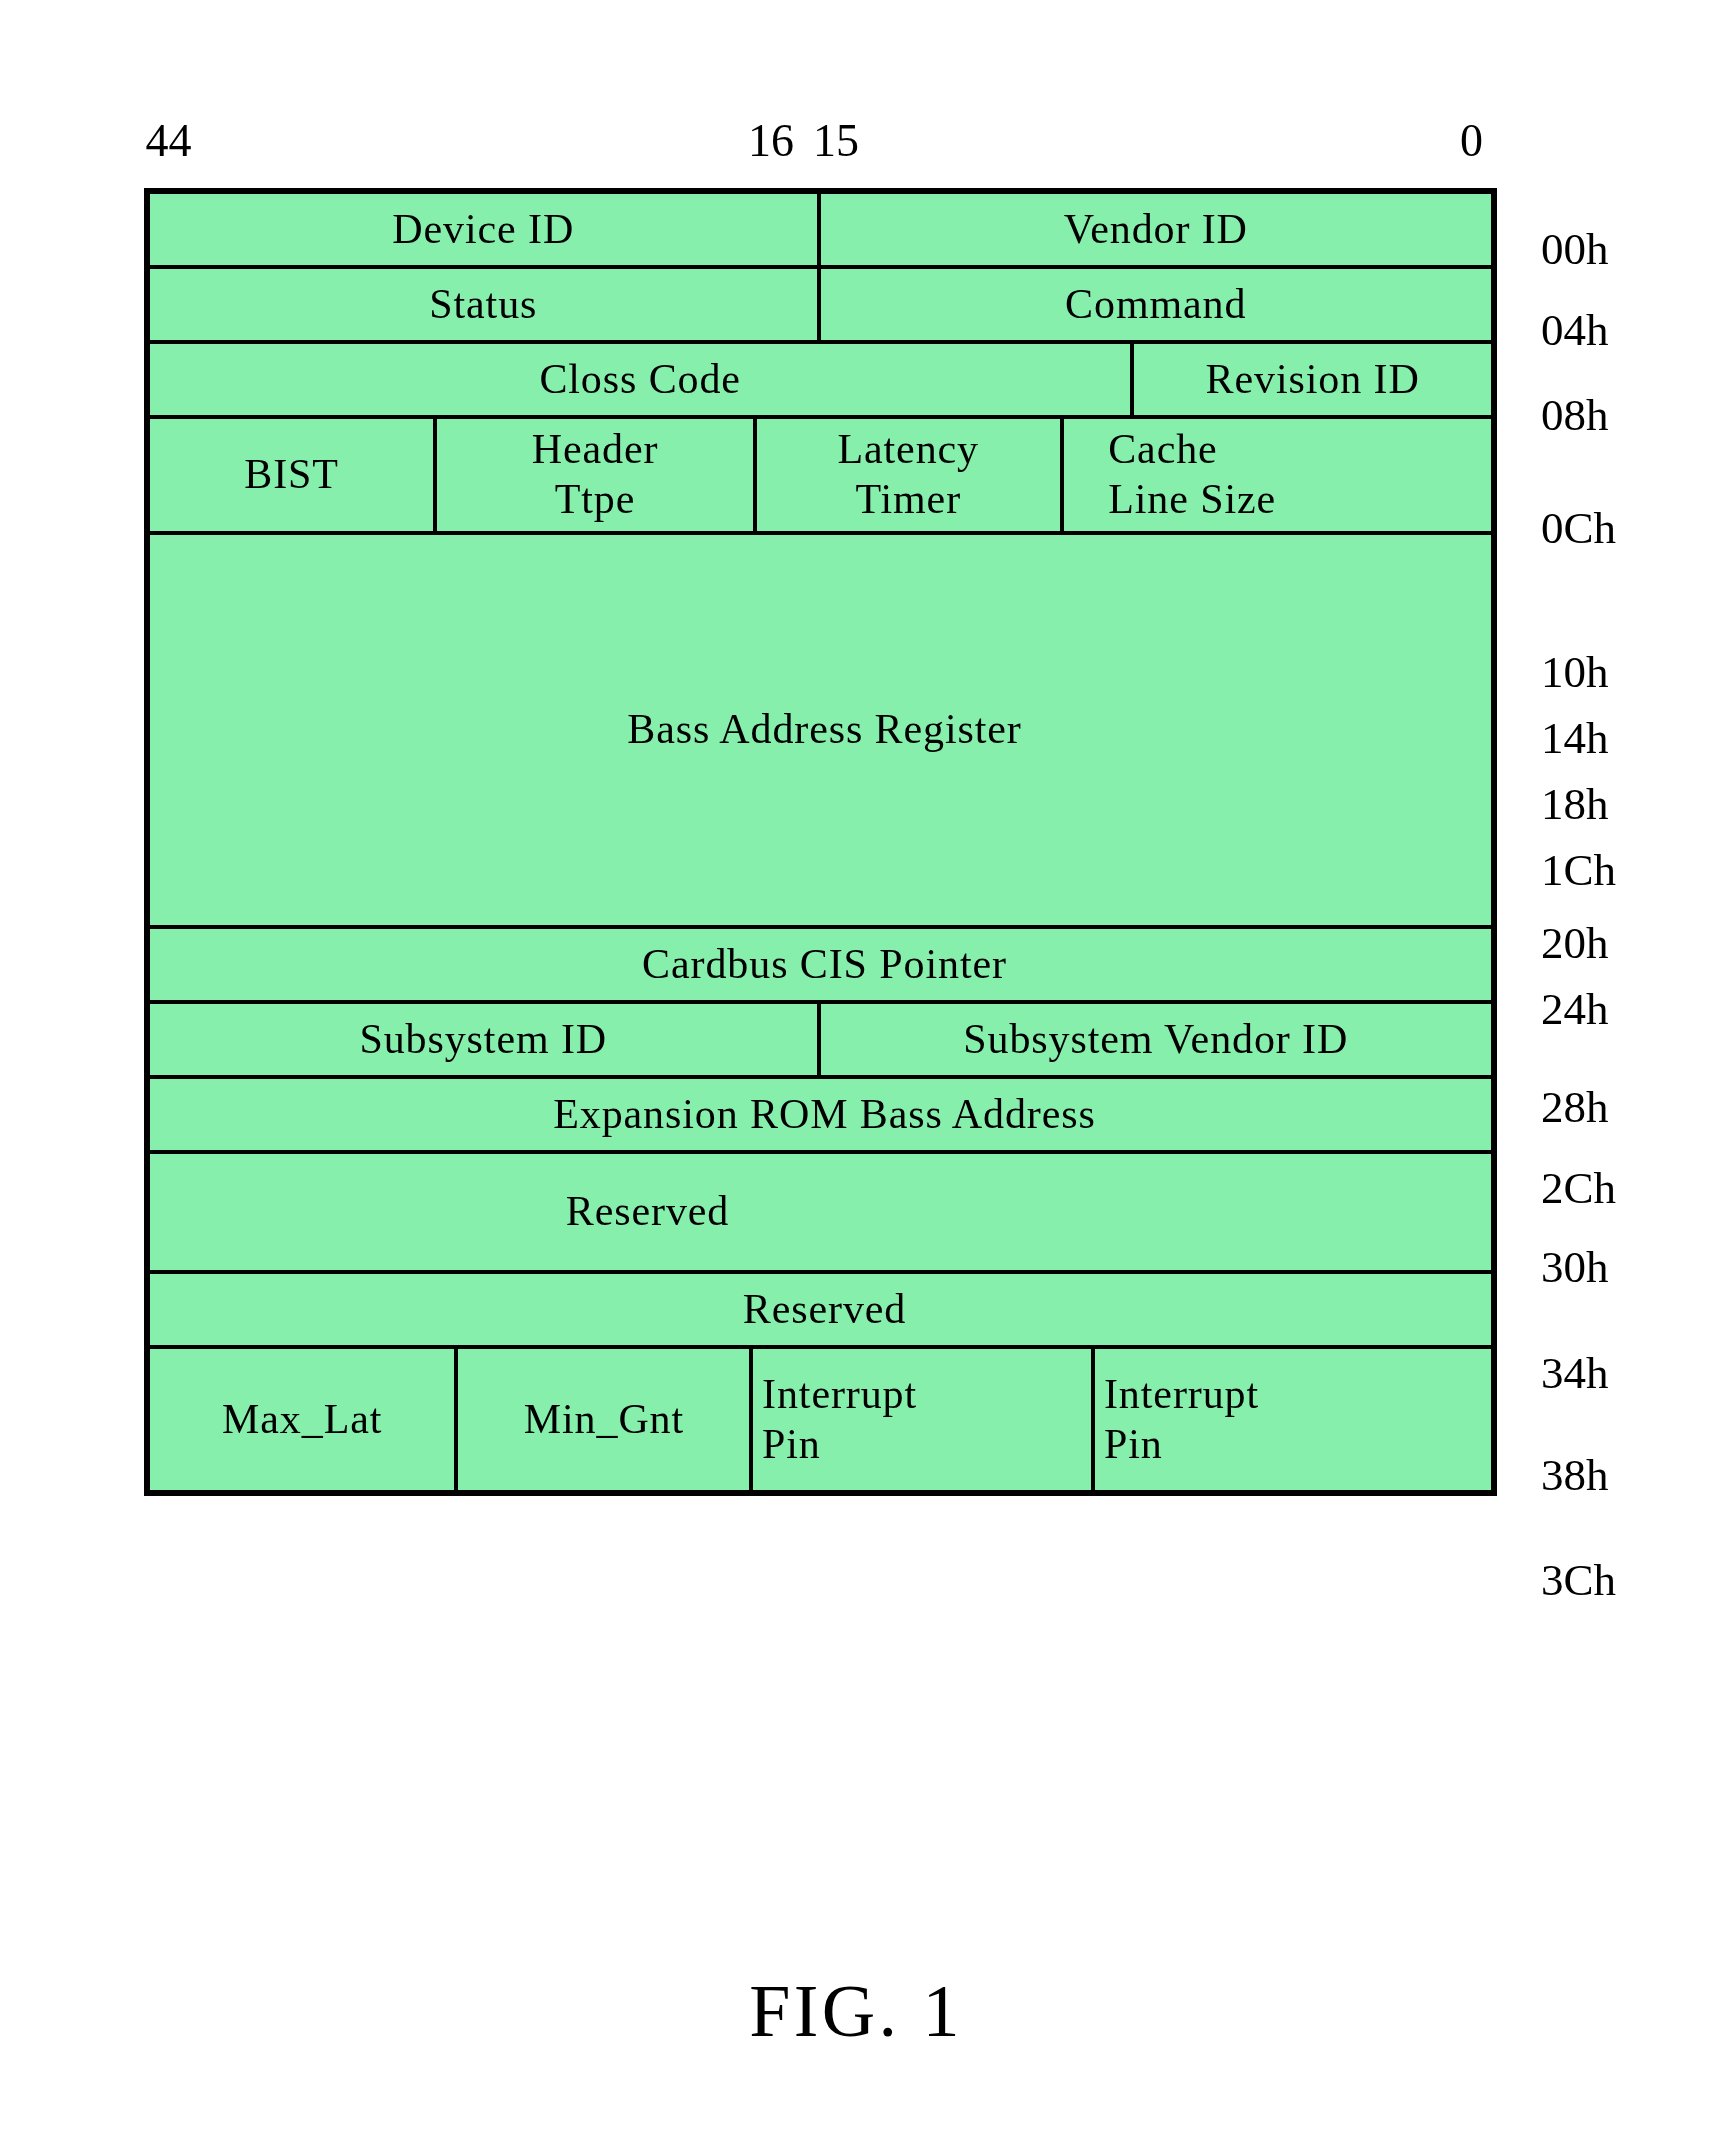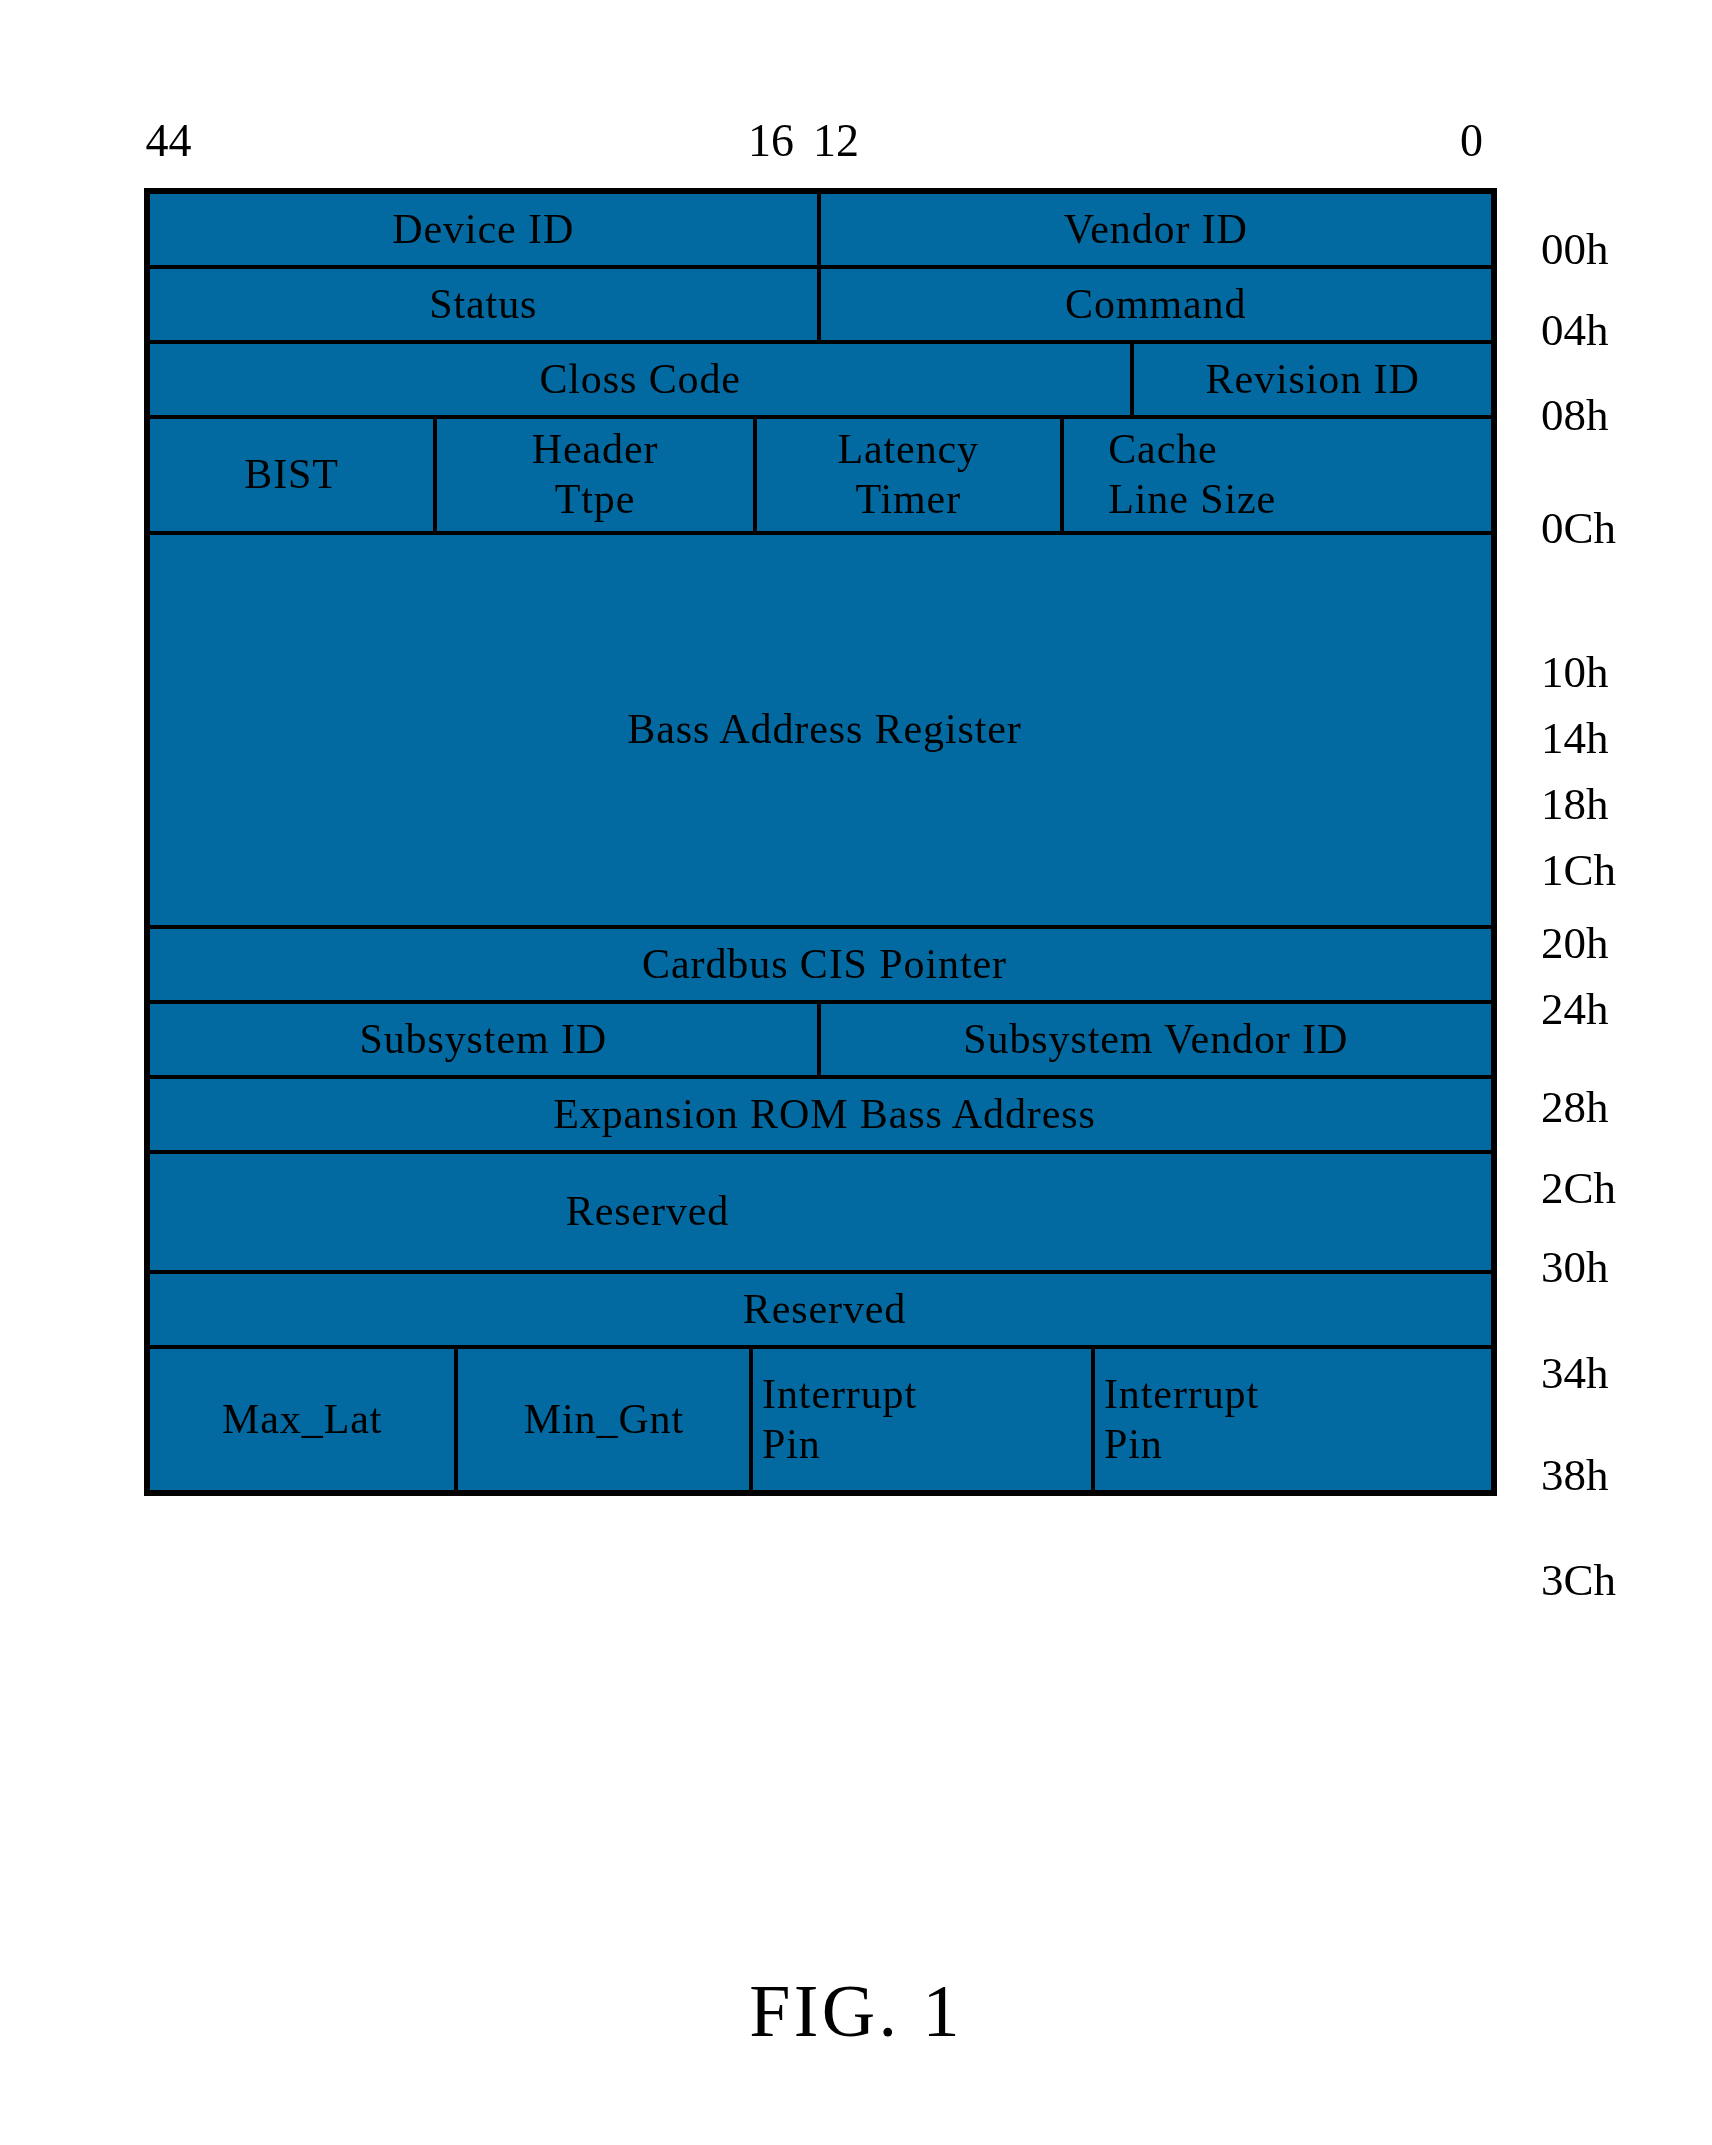--- a/index.html
+++ b/index.html
@@ -51,21 +51,21 @@
   .reg-table {
     position: absolute;
     left: 144px;
     top: 188px;
     width: 1353px;
     border-top: 6px solid #000;
     border-left: 6px solid #000;
     border-right: 6px solid #000;
     border-bottom: 6px solid #000;
     box-sizing: border-box;
-    background: #0369a1;
+    background: #86efac;
   }
   .reg-row {
     display: flex;
     width: 100%;
     box-sizing: border-box;
     border-bottom: 4.3px solid #000;
   }
   .reg-row:last-child { border-bottom: none; }
 
   .reg-cell {
@@ -147,21 +147,21 @@
   }
 </style>
 </head>
 <body>
 
 <div class="figure">
 
   <div class="bit-ruler">
     <span class="bit-label bit-31">44</span>
     <span class="bit-label bit-16">16</span>
-    <span class="bit-label bit-15">12</span>
+    <span class="bit-label bit-15">15</span>
     <span class="bit-label bit-0">0</span>
   </div>
 
   <div class="reg-table">
 
     <div class="reg-row h-std">
       <div class="reg-cell w-half">Device ID</div>
       <div class="reg-cell w-half">Vendor ID</div>
     </div>
 

